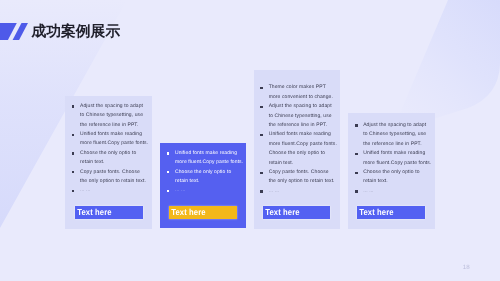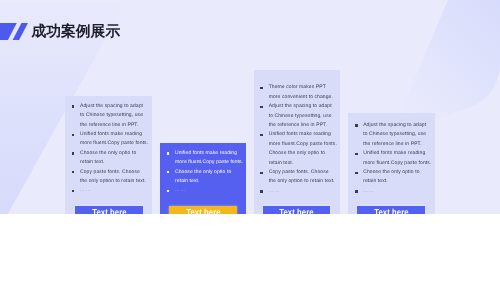--- a/index.html
+++ b/index.html
@@ -1,19 +1,19 @@
 <!DOCTYPE html>
 <html><head>
 <meta charset="utf-8">
 <style>
   html,body{margin:0;padding:0;background:#fff;}
   body{width:500px;height:281px;overflow:hidden;
        font-family:"Liberation Sans",sans-serif;
        -webkit-font-smoothing:antialiased;text-rendering:geometricPrecision;}
-  .slide{position:relative;width:500px;height:214px;background:#e9eafc;overflow:hidden;will-change:transform;transform:translateZ(0);}
+  .slide{position:relative;width:500px;height:281px;background:#e9eafc;overflow:hidden;will-change:transform;transform:translateZ(0);}
   .bg-svg{position:absolute;left:0;top:0;width:500px;height:281px;}
 
   .title-row{position:absolute;left:0;top:23.2px;height:17.2px;}
   .logo{position:absolute;left:0;top:0;width:30px;height:17.2px;}
   .title{position:absolute;left:31.4px;top:-2.5px;font-size:14.8px;font-weight:bold;
          color:#1f1f2b;letter-spacing:0px;line-height:22px;white-space:nowrap;}
 
   .card{position:absolute;box-sizing:border-box;}
   .card-light{background:#d9dcf8;}
   .card-accent{background:#5560f0;}
@@ -22,21 +22,21 @@
   .bullet{position:relative;padding-left:11px;font-size:5.0px;line-height:9.4px;
           letter-spacing:0.1px;margin:0 0 0 0;}
   .card-light .bullet{color:#3a3b50;}
   .card-accent .bullet{color:#ffffff;}
   .bullet .dot{position:absolute;left:2.7px;top:3.6px;width:2.8px;height:2.3px;}
   .card-light .bullet .dot{background:#3b3c52;}
   .card-accent .bullet .dot{background:#ffffff;}
   .bullet.faint > span:last-child{opacity:.42;}
 
   .btn{position:absolute;box-sizing:border-box;display:flex;align-items:center;
-       justify-content:center;}
+       justify-content:flex-start;}
   .btn span{font-size:8.7px;font-weight:bold;letter-spacing:0.1px;line-height:1;
             display:inline-block;transform:scaleX(0.88);}
   .btn-blue{background:#5361f2;color:#fff;box-shadow:0 0 1.8px 0px rgba(255,255,255,0.75);}
   .btn-orange{background:#f3b81a;color:#fff;box-shadow:0 0 1.8px 0px rgba(255,255,255,0.5);}
 
   .pagenum{position:absolute;left:462.8px;top:264.2px;font-size:6.2px;color:#bcbedb;line-height:7px;}
 </style>
 </head>
 <body>
 

